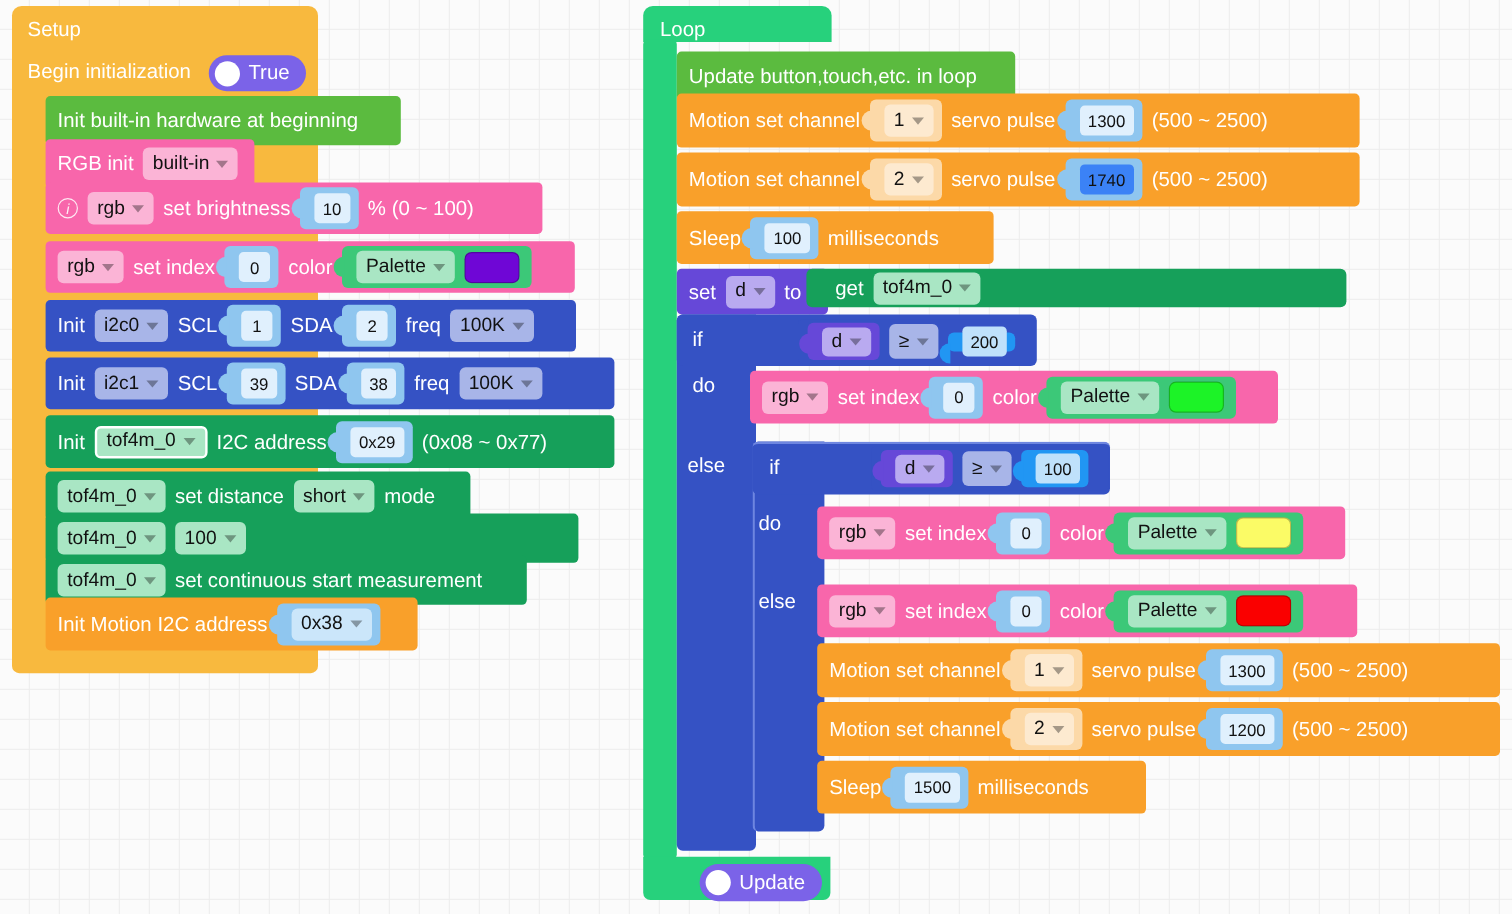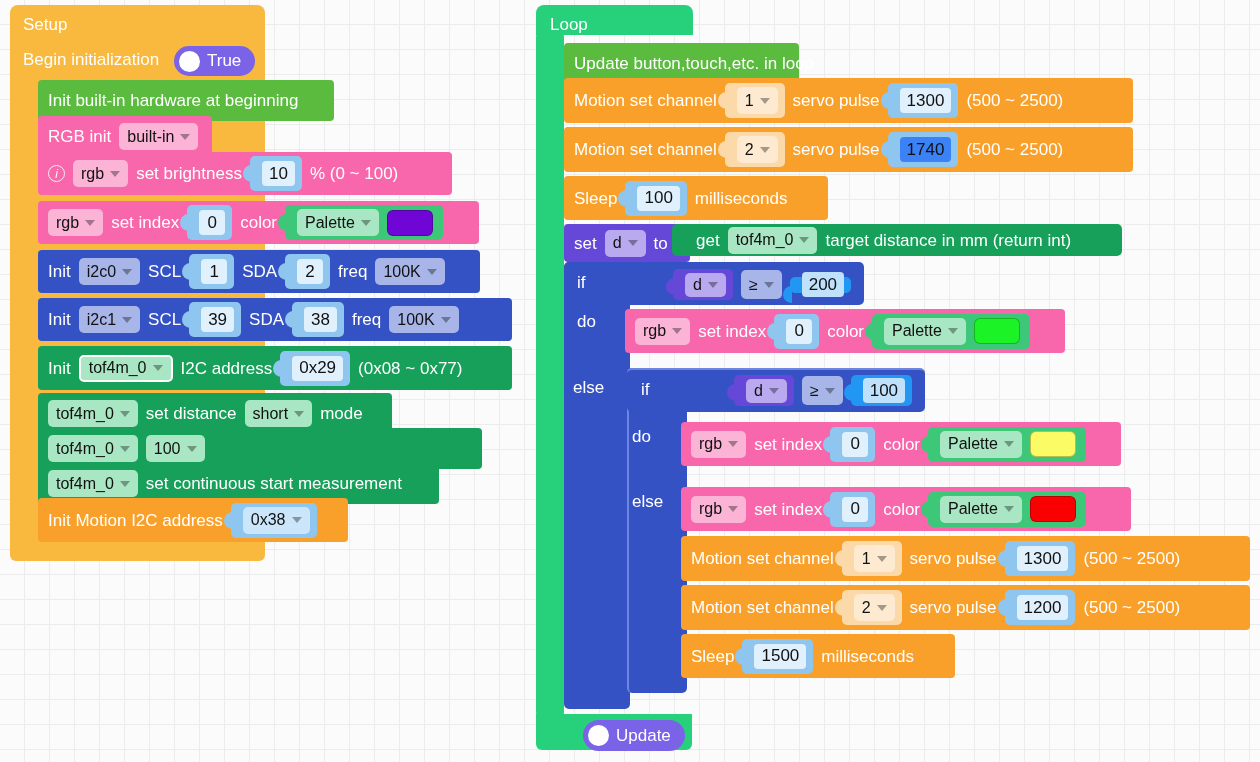--- a/index.html
+++ b/index.html
@@ -61,21 +61,21 @@
     position: absolute; left: -7px; top: 9px;
     width: 9px; height: 17px;
     border-radius: 9px 0 0 9px;
     background: inherit;
   }
   .sock .fld {
     min-width: 26px; height: 25px;
     padding: 0 7px;
     display: inline-flex; align-items: center; justify-content: center;
     border-radius: 4px;
-    color: #111; font-size: 17px;
+    color: #111; font-size: 14px;
   }
 
   .swatch { width: 46px; height: 26px; border-radius: 6px; border: 1px solid rgba(0,0,0,.25); }
 
   .hat-title { position: absolute; font-size: 17px; color: #fff; }
 
   .toggle {
     display: inline-flex; align-items: center; gap: 7px;
     background: #7b63e8; border-radius: 16px;
     height: 30px; padding: 0 14px 0 5px; color: #fff; font-size: 17px;
@@ -242,21 +242,21 @@
         <i class="caret"></i>
       </span>
     </span>
   </div>
 
   <div class="blk" style="left:536px; top:5px; width:157px; height:30px; background:#27d17c; border-radius:8px 8px 0 0; display:block;"></div>
   <div class="blk" style="left:536px; top:33px; width:28px; height:683px; background:#27d17c; display:block;"></div>
   <div class="blk" style="left:536px; top:714px; width:156px; height:36px; background:#27d17c; border-radius:0 0 6px 6px; display:block;"></div>
   <div class="hat-title" style="left:550px; top:15px;">Loop</div>
 
-  <div class="blk row" style="left:564px; top:43px; width:235px; background:#5bbb3f;">
+  <div class="blk row" style="left:564px; top:43px; width:282px; background:#5bbb3f;">
     <span class="lbl">Update button,touch,etc. in loop</span>
   </div>
 
   <div class="blk row" style="left:564px; top:78px; width:569px; background:#f9a02a; height:45px;">
     <span class="lbl">Motion set channel</span>
     <span class="sock" style="background:#fcd9a8;">
       <span class="dd" style="background:#fdead0;">
         <span>1</span>
         <i class="caret"></i>
       </span>
@@ -298,21 +298,20 @@
       <i class="caret"></i>
     </span>
     <span class="lbl">to</span>
   </div>
   <div class="blk row" style="left:672px; top:224px; width:450px; background:#16a05a; height:32px; border-radius:5px;">
     <span class="lbl" style="margin-left:14px;">get</span>
     <span class="dd" style="background:#a9e6c4;">
       <span>tof4m_0</span>
       <i class="caret"></i>
     </span>
-    <span class="lbl">target distance in mm (return int)</span>
   </div>
 
   <div class="blk" style="left:564px; top:262px; width:66px; height:447px; background:#3552c4; display:block; border-radius:5px 0 5px 5px;"></div>
   <div class="blk" style="left:564px; top:262px; width:300px; height:43px; background:#3552c4; display:block; border-radius:5px;"></div>
   <div class="lbl" style="position:absolute; left:577px; top:274px; color:#fff; font-size:17px;">if</div>
 
   <div class="blk row" style="left:665px; top:266px; width:198px; background:#3552c4; height:37px; padding:0 8px;">
     <span class="sock" style="background:#6648d8; height:31px;">
       <span class="dd" style="background:#b9aaf0; height:24px;">
         <span>d</span>

